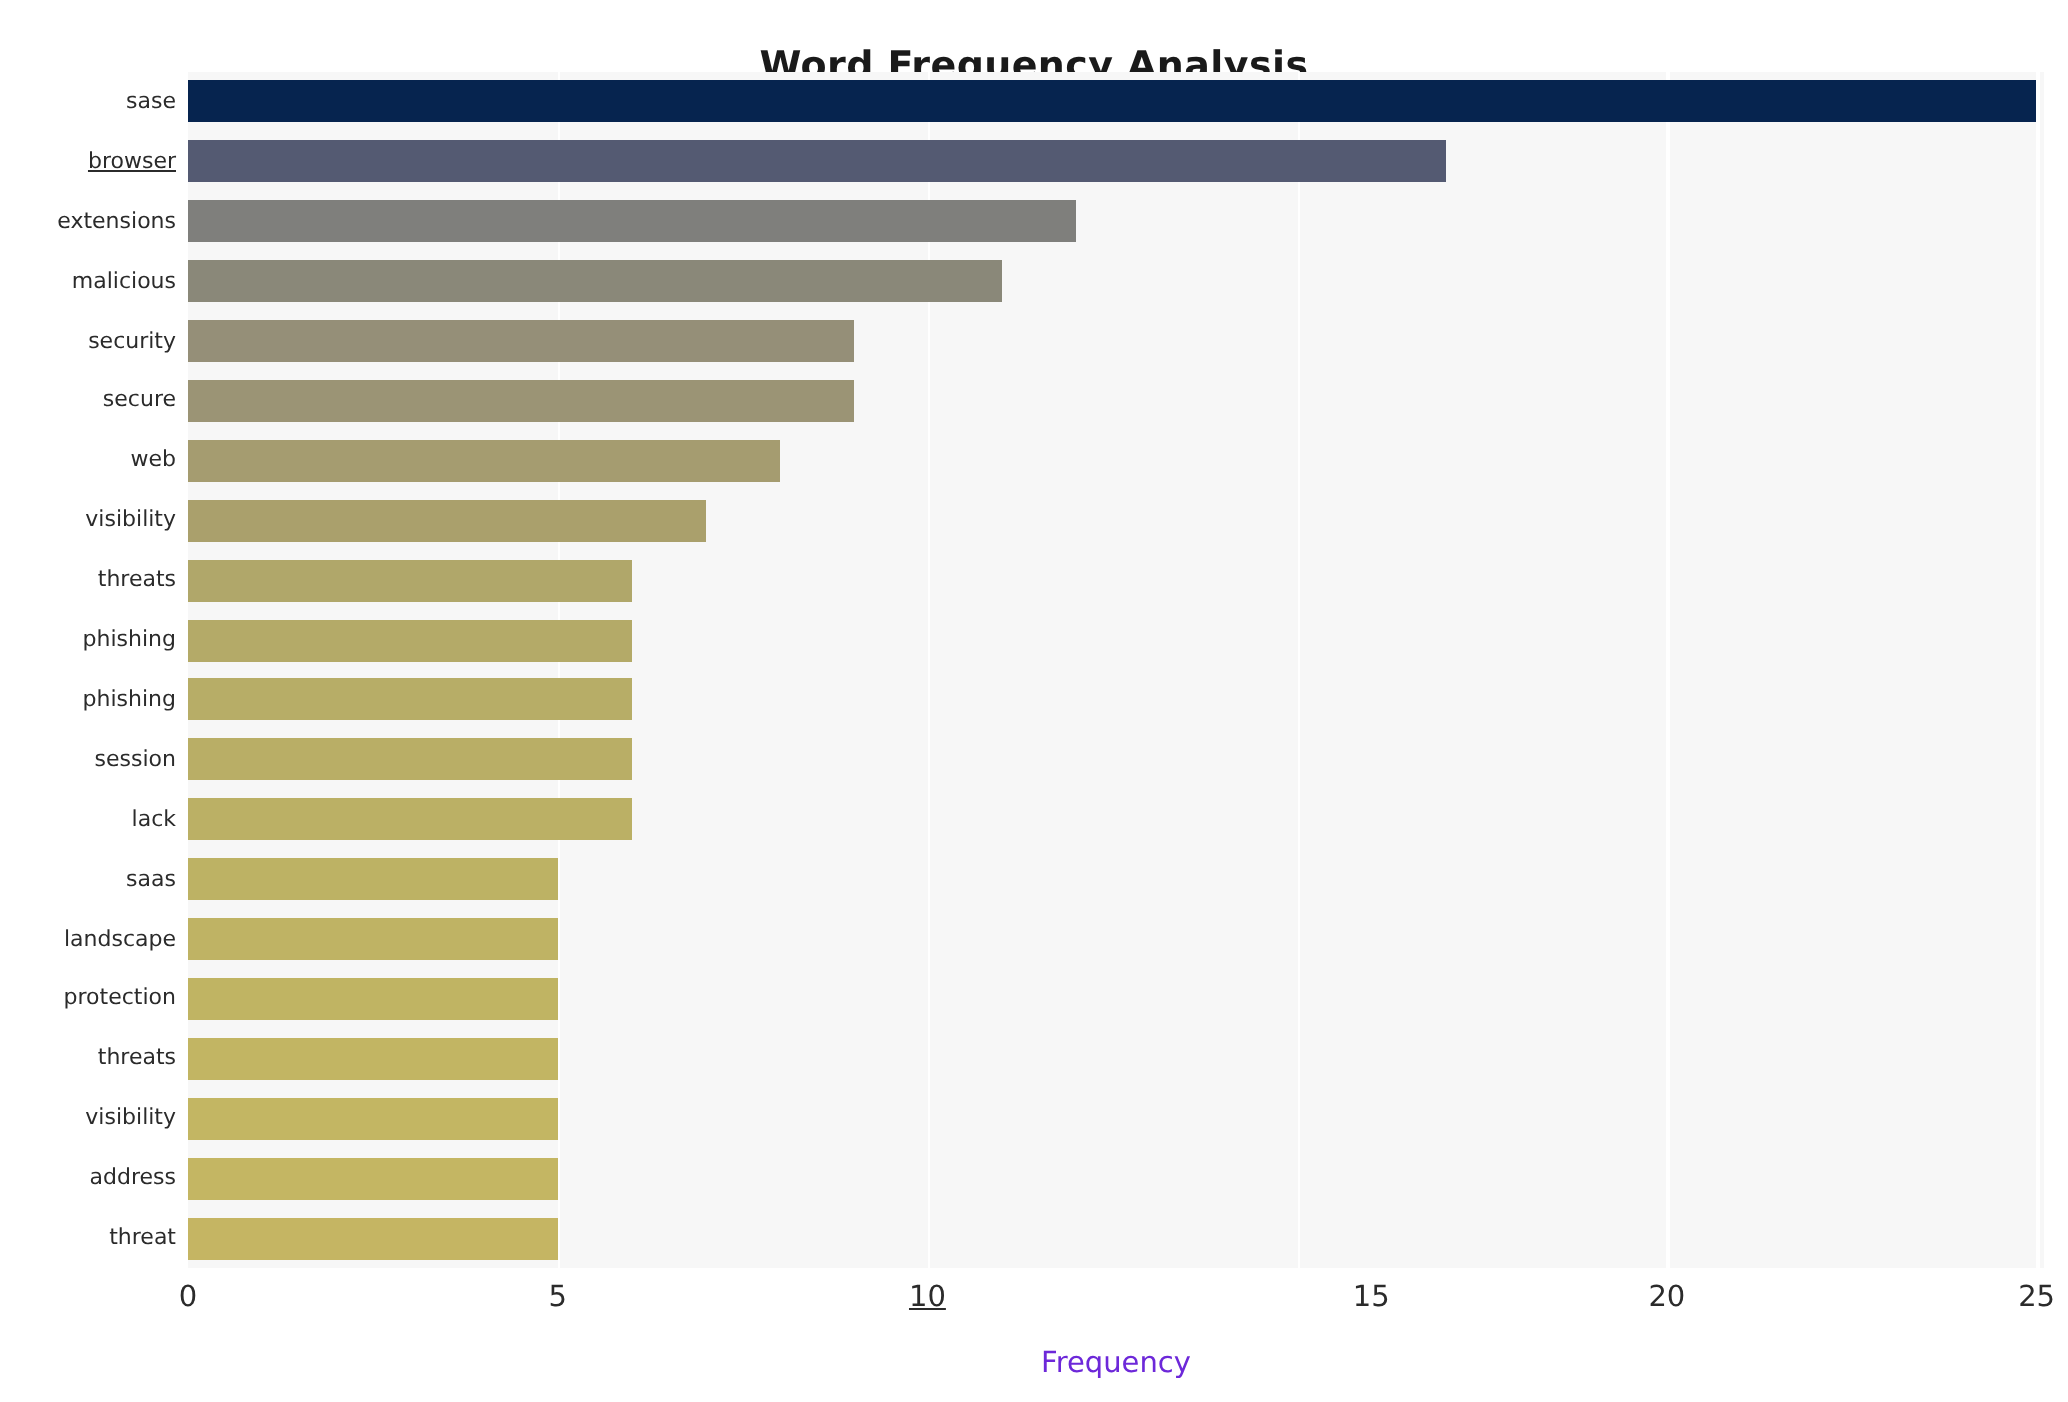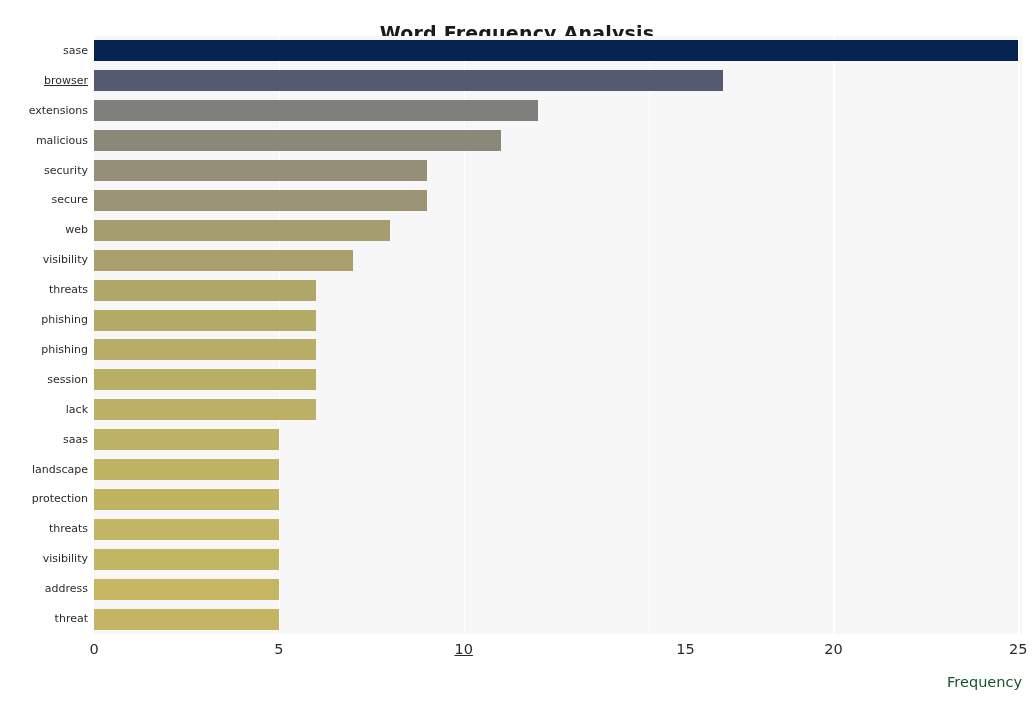--- a/index.html
+++ b/index.html
@@ -87,23 +87,23 @@
     top: 5px;
     transform: translateX(-50%);
     font-size: 14.5px;
     color: #2b2b2b;
   }
   #xaxis-label {
     position: absolute;
     left: 94px;
     top: 674px;
     width: 928px;
-    text-align: right;
+    text-align: center;
     font-size: 14.5px;
-    color: #14532d;
+    color: #6d28d9;
   }
 </style>
 </head>
 <body>
 
 <div id="figure">
 
   <div id="chart-title">Word Frequency Analysis</div>
 
   <div id="plot-area">

